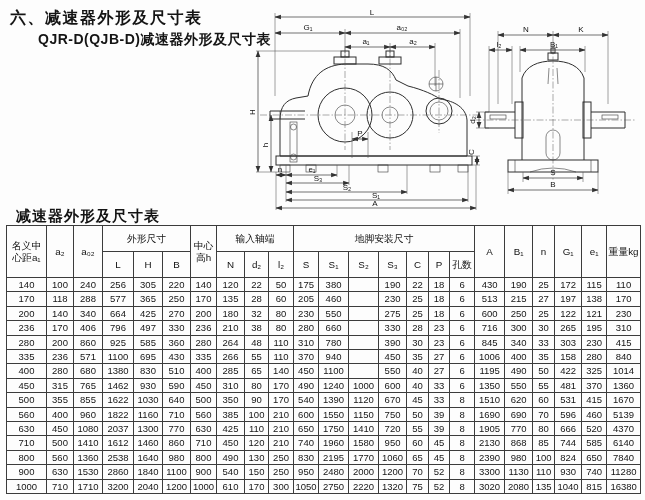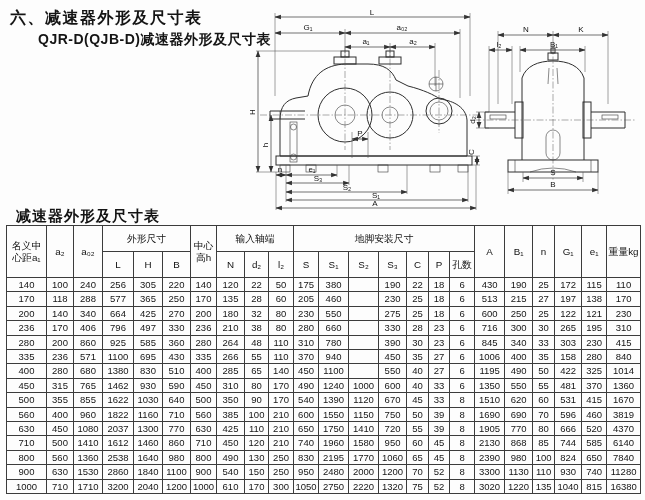--- a/index.html
+++ b/index.html
@@ -502,21 +502,21 @@
         <td>1150</td>
         <td>750</td>
         <td>50</td>
         <td>39</td>
         <td>8</td>
         <td>1690</td>
         <td>690</td>
         <td>70</td>
         <td>596</td>
         <td>460</td>
-        <td>3819</td>
+        <td>5139</td>
       </tr>
       <tr>
         <td>630</td>
         <td>450</td>
         <td>1080</td>
         <td>2037</td>
         <td>1300</td>
         <td>770</td>
         <td>630</td>
         <td>425</td>
@@ -623,20 +623,20 @@
         <td>170</td>
         <td>300</td>
         <td>1050</td>
         <td>2750</td>
         <td>2220</td>
         <td>1320</td>
         <td>75</td>
         <td>52</td>
         <td>8</td>
         <td>3020</td>
-        <td>1220</td>
+        <td>2080</td>
         <td>135</td>
         <td>1040</td>
         <td>815</td>
         <td>16380</td>
       </tr>
     </tbody>
 </table>
 
 </body></html>

